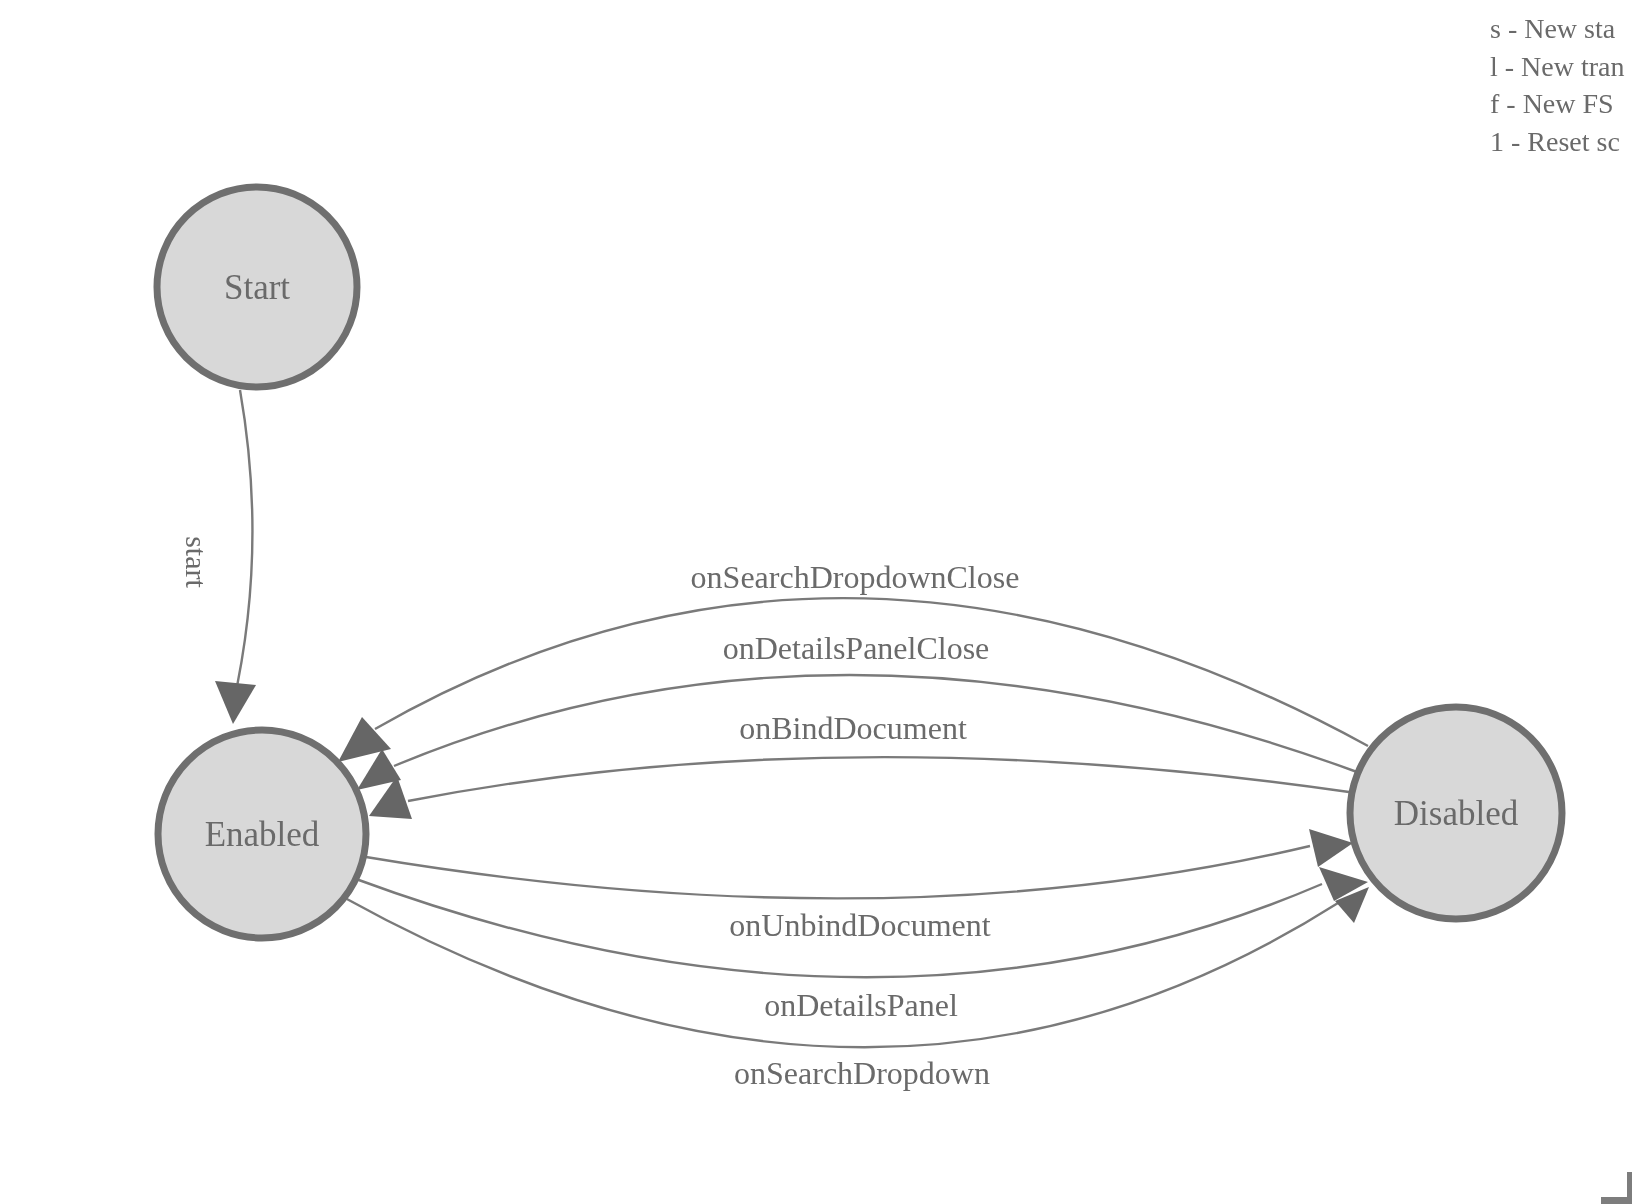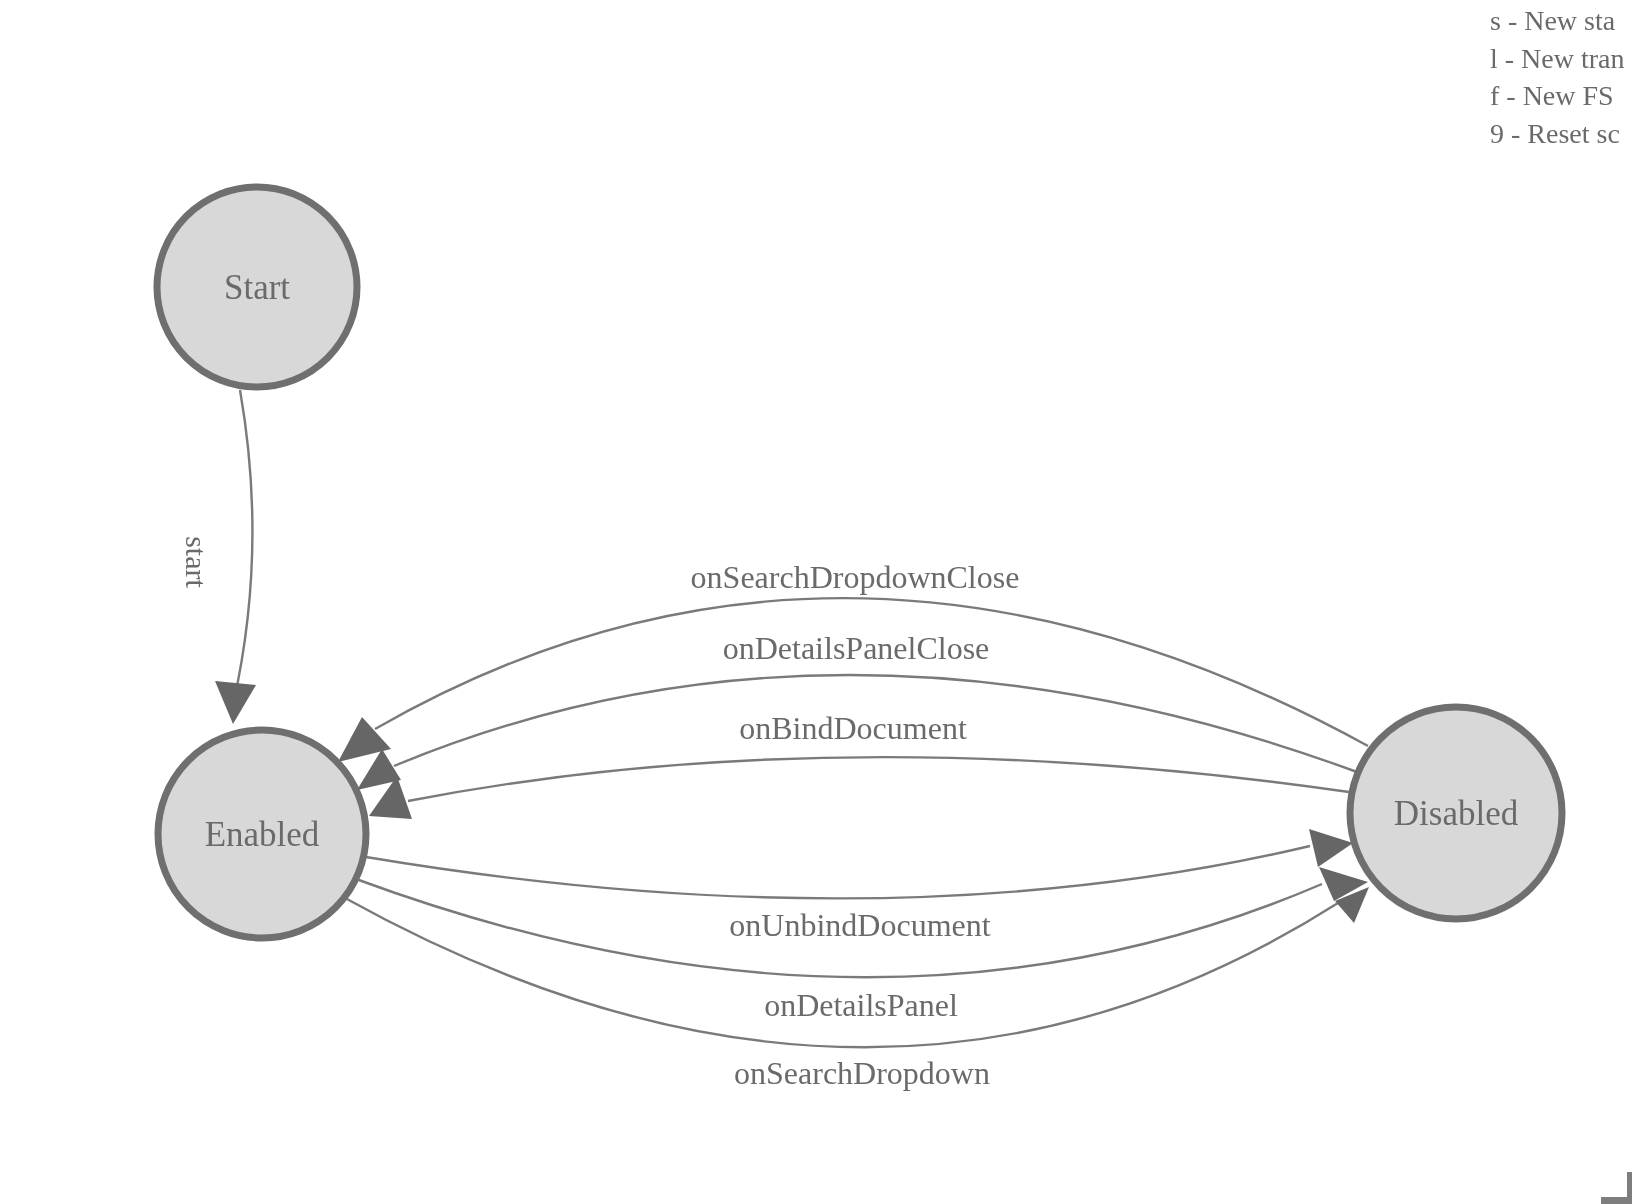--- a/index.html
+++ b/index.html
@@ -50,21 +50,21 @@
     font-size: 32px;
     font-family: "Liberation Serif", "DejaVu Serif", serif;
     text-anchor: middle;
   }
   .edge-label.small {
     font-size: 30px;
   }
   .legend {
     position: absolute;
     left: 1490px;
-    top: 2px;
+    top: 10px;
     color: #6a6a6a;
     font-size: 28px;
     line-height: 37.5px;
     white-space: nowrap;
   }
   .corner-shape {
     fill: #7d7d7d;
     stroke: none;
   }
 </style>
@@ -132,16 +132,16 @@
       <text class="state-label" x="1456" y="825">Disabled</text>
     </g>
 
     <path class="corner-shape" d="M 1601 1197 L 1627 1197 L 1627 1172 L 1633 1172 L 1633 1205 L 1601 1205 Z"></path>
   </svg>
 
   <div class="legend">
     <div>s - New sta</div>
     <div>l - New tran</div>
     <div>f - New FS</div>
-    <div>9 - Reset sc</div>
+    <div>1 - Reset sc</div>
   </div>
 
 </div>
 
 </body></html>

